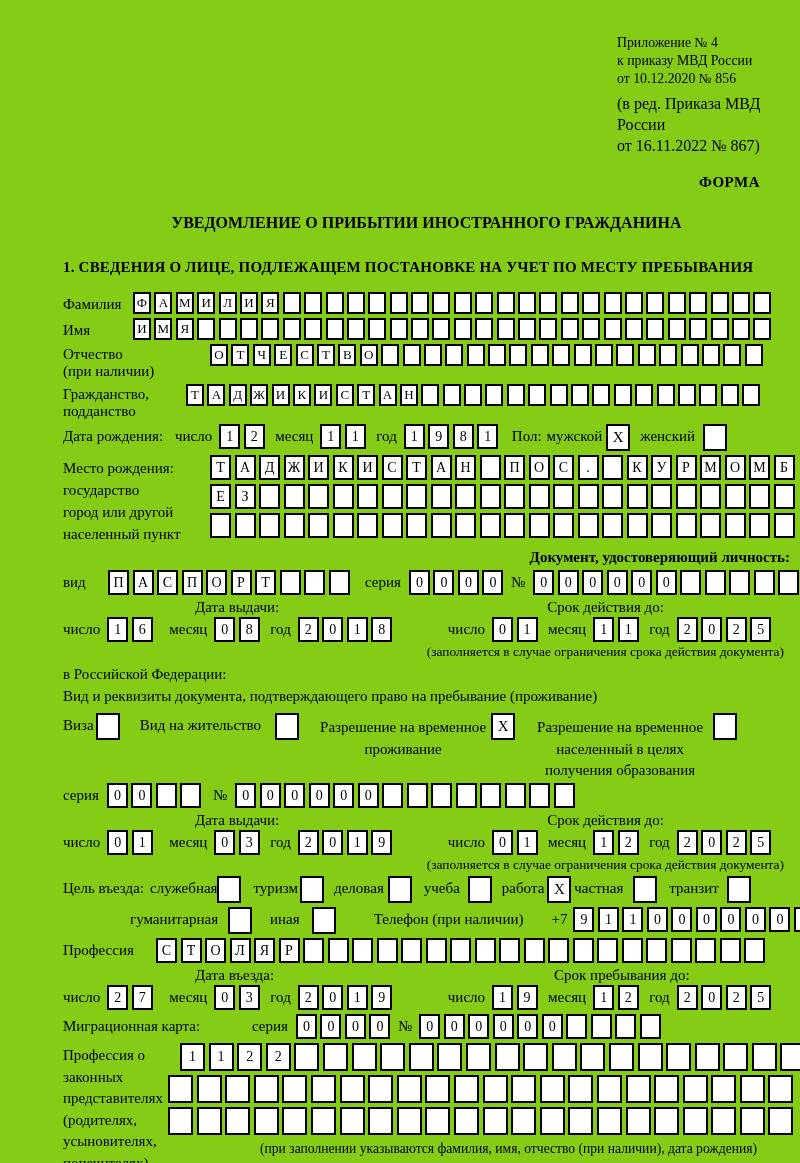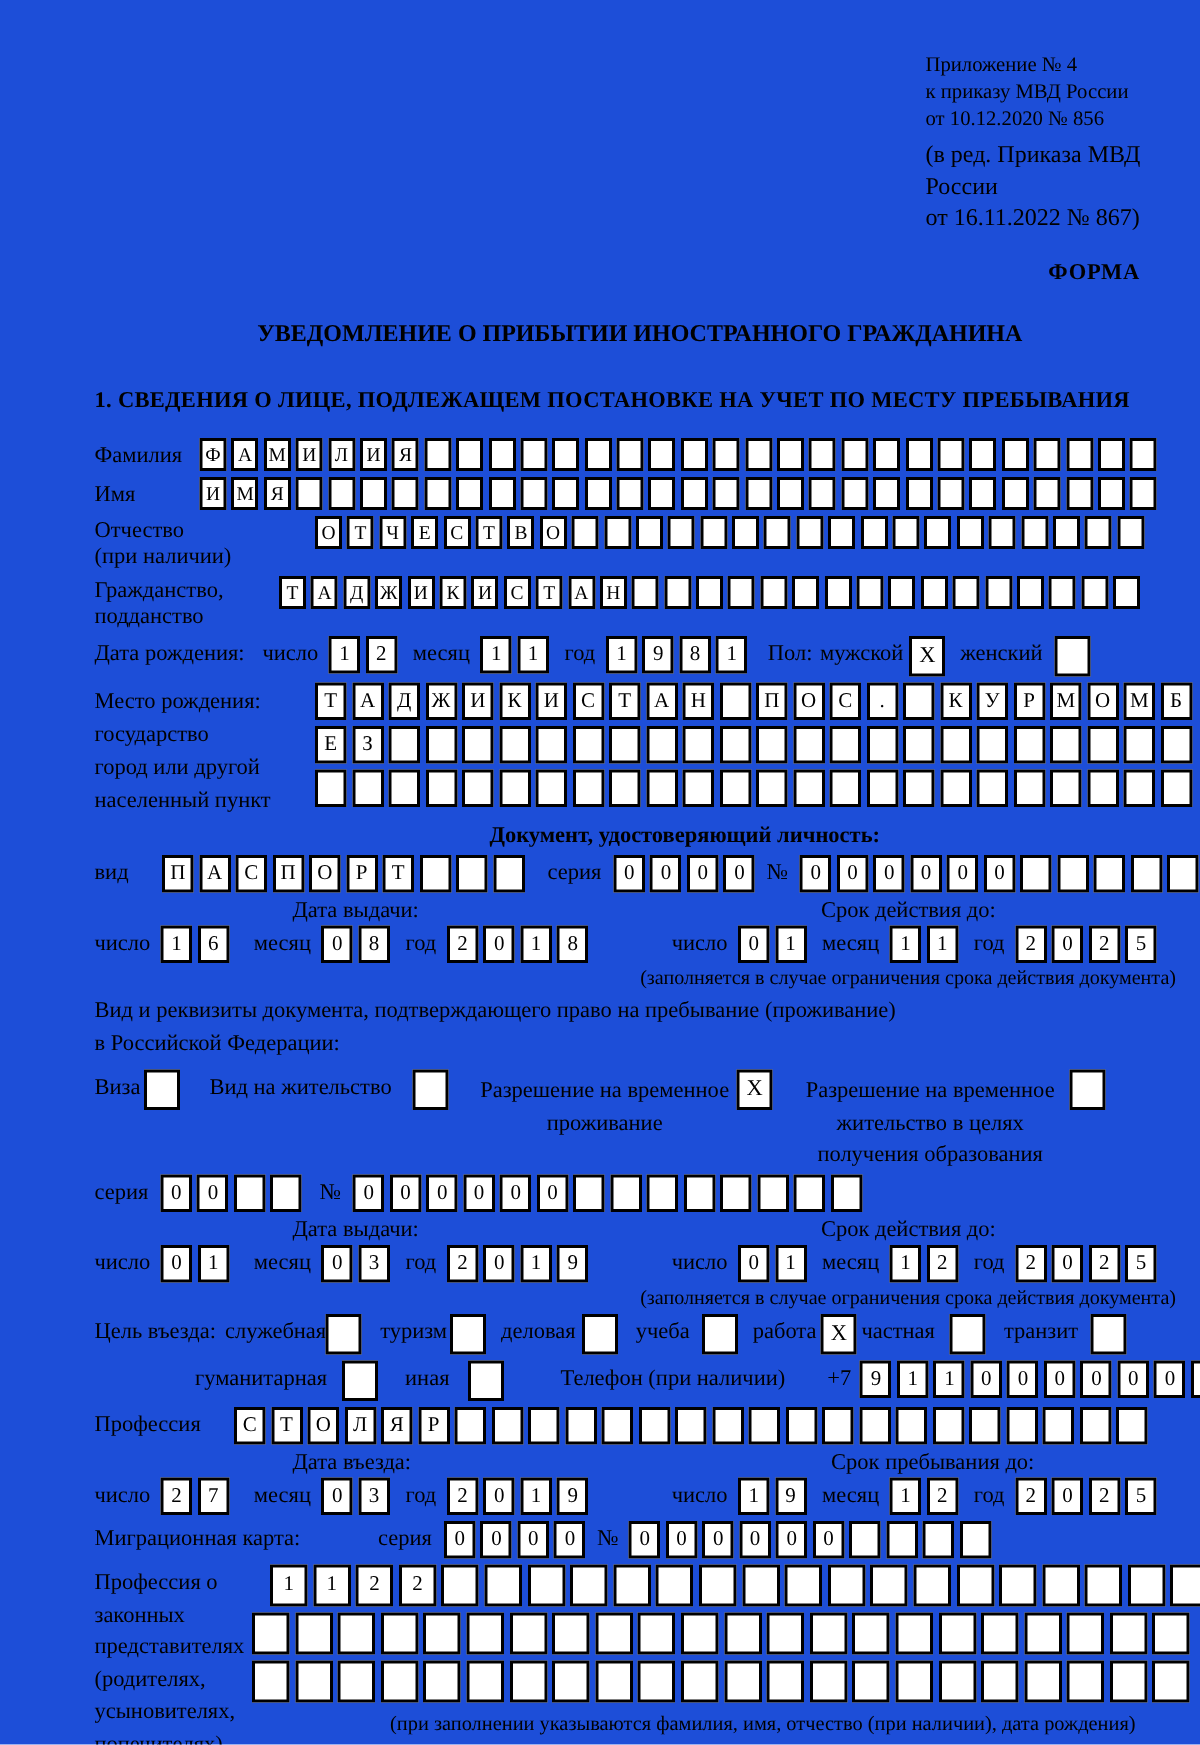--- a/index.html
+++ b/index.html
@@ -1,35 +1,35 @@
 <!DOCTYPE html>
 <html><head>
 <meta charset="utf-8">
 <style>
   html,body{margin:0;padding:0;background:#fff;}
   body{width:800px;height:1163px;overflow:hidden;}
   .page{width:800px;height:1163px;box-sizing:border-box;padding:34px 10px 8px 63px;
         font-family:"Liberation Serif","DejaVu Serif",serif;color:#000;font-size:15px;
-        background:#1d4ed8;position:relative;}
+        background:#84cc16;position:relative;}
   .ref{margin-left:554px;font-size:13.8px;line-height:1.32;}
   .ref2{margin-left:554px;font-size:16px;line-height:1.32;margin-top:4px;}
   .forma{text-align:right;padding-right:30px;font-weight:bold;margin-top:18px;letter-spacing:.5px;}
   .title{text-align:center;font-weight:bold;font-size:16px;margin-top:20px;line-height:1.5;}
   .blank-line{display:inline-block;width:58px;height:13px;border-bottom:2.5px solid #3d3d3d;margin-left:10px;}
   .sec1{font-weight:bold;font-size:15px;margin-top:24px;margin-bottom:16px;letter-spacing:.2px;}
   .row{display:flex;align-items:flex-start;margin-bottom:4px;}
   .lab{flex:none;padding-top:4px;white-space:nowrap;}
   .cells{display:flex;flex-wrap:nowrap;flex:none;}
   .cell{flex:none;box-sizing:border-box;border:2px solid #000;text-align:center;background:#fff;}
   .c-sm .cell{width:18px;height:22px;margin-right:3.4px;font-size:13px;line-height:18px;}
   .c-md .cell{width:21px;height:25px;margin-right:3.5px;font-size:14px;line-height:21px;}
   .c-lg .cell{width:25px;height:28px;margin-right:3.6px;font-size:14px;line-height:24px;}
   .checkbox{flex:none;display:inline-block;box-sizing:border-box;width:24px;height:27px;border:2px solid #000;
             text-align:center;font-size:15px;line-height:23px;background:#fff;}
-  .doc-heading{text-align:center;font-weight:bold;font-size:15px;margin:2px 0 4px 60px;}
+  .doc-heading{text-align:right;font-weight:bold;font-size:15px;margin:2px 0 4px 60px;}
   .dates-hdr{display:flex;margin-bottom:1px;}
   .note{font-size:13.4px;text-align:right;padding-right:6px;margin-top:-2px;margin-bottom:3px;}
   .intro{font-size:15px;line-height:1.45;margin:4px 0 2px 0;}
   .ctr{text-align:center;line-height:1.42;}
   .bp-labels div{line-height:22px;}
   .reps-labels div{line-height:21.5px;}
   .bottom-note{font-size:13.6px;text-align:center;margin-left:120px;margin-top:2px;}
   .word{margin-right:7px;}
 </style>
 </head>
@@ -390,37 +390,37 @@
         <span class="cell">2</span>
         <span class="cell">0</span>
         <span class="cell">2</span>
         <span class="cell">5</span>
       </span>
   </div>
 
   <div class="note">(заполняется в случае ограничения срока действия документа)</div>
 
   <div class="intro">
+    <div>в Российской Федерации:</div>
     <div>Вид и реквизиты документа, подтверждающего право на пребывание (проживание)</div>
-    <div>в Российской Федерации:</div>
   </div>
 
   <div class="row" style="margin-top:6px;margin-bottom:2px">
     <span class="lab">Виза</span>
     <span class="checkbox" style="margin-left:2px"></span>
     <span class="lab" style="margin-left:20px;margin-right:14px">Вид на жительство</span>
     <span class="checkbox"></span>
     <span class="ctr" style="width:176px;margin-left:16px;padding-top:4px">
       <div>Разрешение на временное</div>
       <div>проживание</div>
     </span>
     <span class="checkbox">X</span>
     <span class="ctr" style="width:186px;margin-left:12px;padding-top:4px">
       <div>Разрешение на временное</div>
-      <div>жительство в целях</div>
+      <div>населенный в целях</div>
       <div>получения образования</div>
     </span>
     <span class="checkbox"></span>
   </div>
 
   <div class="row">
     <span class="lab" style="margin-right:8px">серия</span>
     <span class="cells c-md">
         <span class="cell">0</span>
         <span class="cell">0</span>

